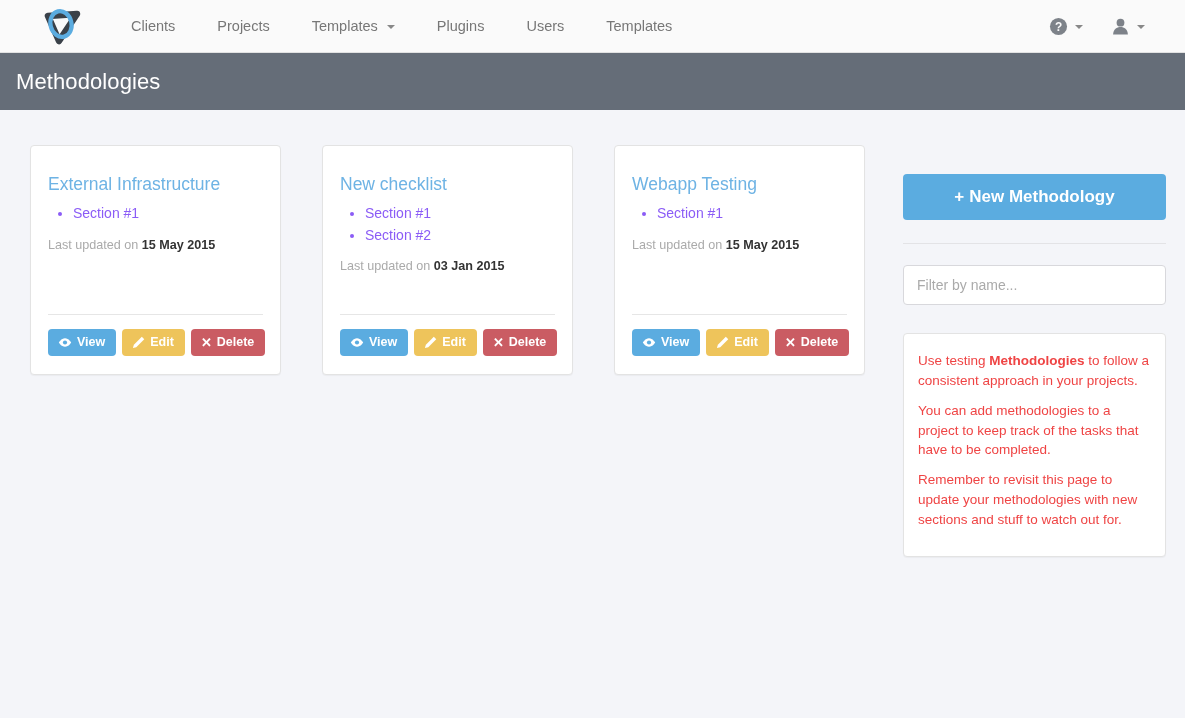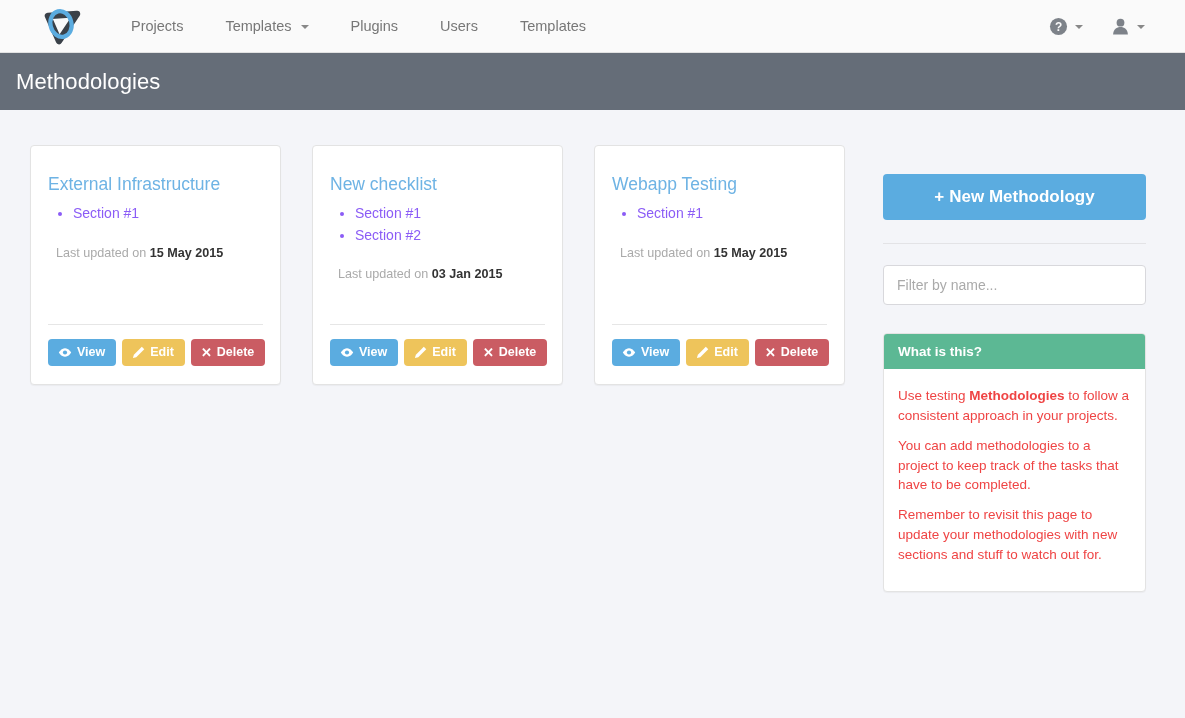--- a/index.html
+++ b/index.html
@@ -94,21 +94,21 @@
   }
 
   
   .content {
     display: flex;
     padding: 35px 28px 0 30px;
     align-items: flex-start;
   }
   .cards-area {
     display: flex;
-    gap: 31px;
+    gap: 41px;
     flex: 0 0 auto;
   }
 
   .card {
     width: 251px;
     background: #ffffff;
     border: 1px solid #e3e3e3;
     border-radius: 4px;
     box-shadow: 0 1px 1px rgba(0,0,0,0.04);
     padding: 16px 17px 18px 17px;
@@ -129,21 +129,21 @@
     list-style: disc;
   }
   .card ul li {
     font-size: 14px;
     color: #8b5cf6;
     line-height: 1.55;
   }
   .card .updated {
     font-size: 12.6px;
     color: #aaa;
-    margin: 8px;
+    margin: 0;
     line-height: 1.4;
   }
   .card .updated b {
     color: #333;
     font-weight: bold;
   }
   .card .spacer { flex: 1 1 auto; min-height: 22px; }
   .card hr {
     border: 0;
     border-top: 1px solid #e6e6e6;
@@ -252,20 +252,23 @@
     <span>
       <svg width="44" height="42" viewBox="0 0 44 42">
         <path d="M8 11 L37 9 L19 36 Z" fill="none" stroke="#3a4149" stroke-width="6.5" stroke-linecap="round" stroke-linejoin="round"></path>
         <ellipse cx="21" cy="19" rx="10.5" ry="13" fill="none" stroke="#5bace0" stroke-width="4.2" transform="rotate(-14 21 19)"></ellipse>
       </svg>
     </span>
   </div>
 
   <div class="nav-links">
     <a class="nav-link">
+      <span>Clients</span>
+    </a>
+    <a class="nav-link">
       <span>Projects</span>
     </a>
     <a class="nav-link">
       <span>Templates</span>
       <span class="caret"></span>
     </a>
     <a class="nav-link">
       <span>Plugins</span>
     </a>
     <a class="nav-link">
@@ -421,21 +424,20 @@
 
     <button class="btn-new">
       <span class="plus">+</span><span>New Methodology</span>
     </button>
 
     <hr class="sb-divider">
 
     <input class="filter-input" type="text" placeholder="Filter by name..." style="">
 
     <div class="panel">
-      <div class="panel-head">What is this?</div>
       <div class="panel-body">
         <p><span>Use testing </span><b>Methodologies</b><span> to follow a consistent approach in your projects.</span></p>
         <p>You can add methodologies to a project to keep track of the tasks that have to be completed.</p>
         <p>Remember to revisit this page to update your methodologies with new sections and stuff to watch out for.</p>
       </div>
     </div>
 
   </div>
 </div>
 

